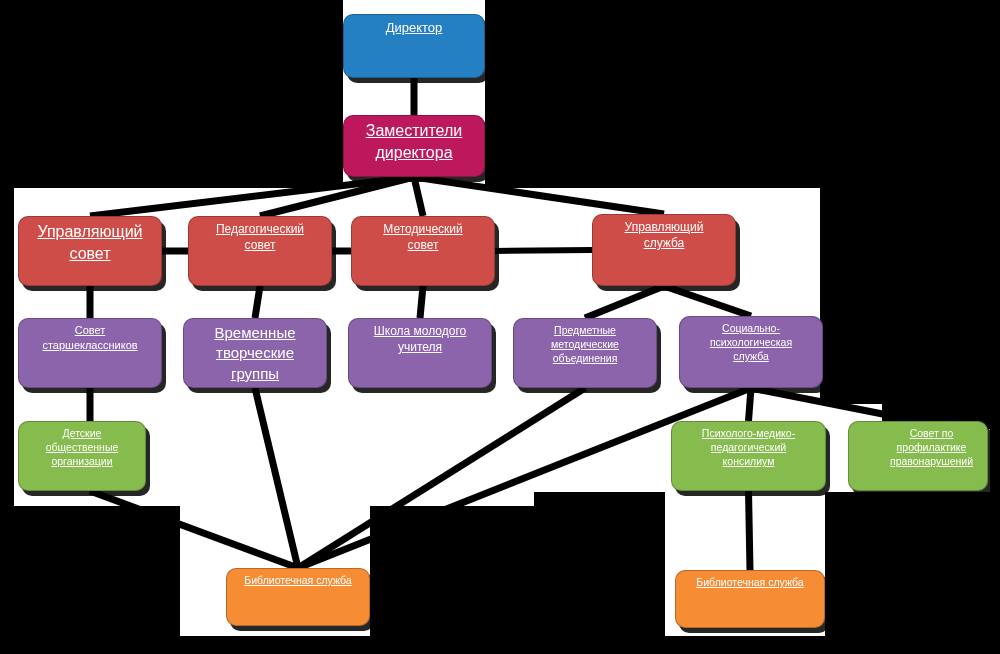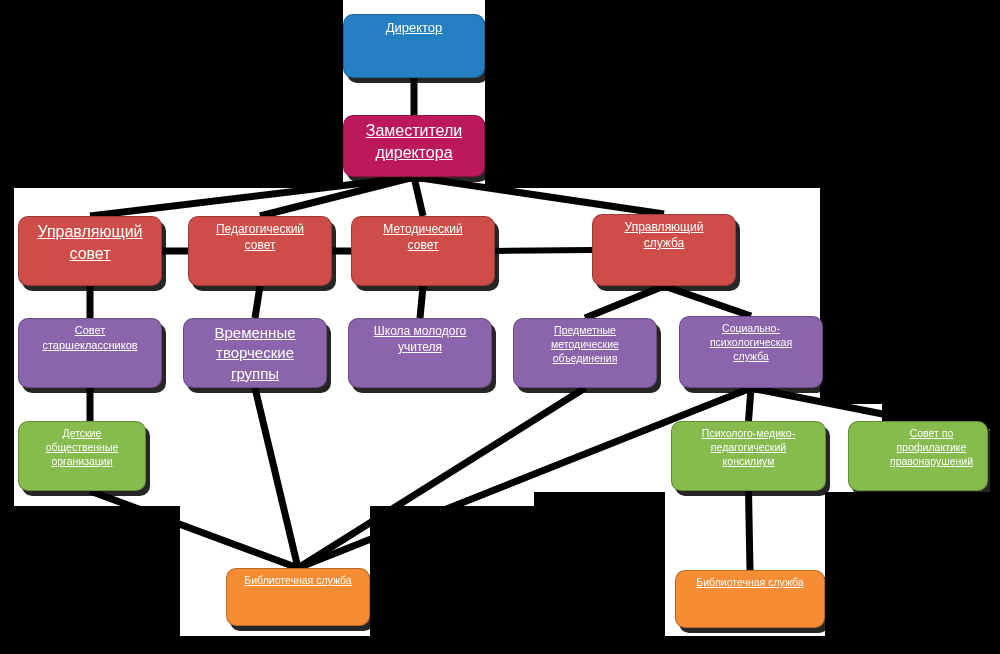--- a/index.html
+++ b/index.html
@@ -126,21 +126,21 @@
       </div>
       <div class="node" style="left: 348px; top: 318px; width: 144px; height: 70px; background: rgb(140, 100, 172); font-size: 12px;">
         <span class="lbl">Школа молодого
 учителя</span>
       </div>
       <div class="node" style="left: 513px; top: 318px; width: 144px; height: 70px; background: rgb(140, 100, 172); font-size: 10.5px;">
         <span class="lbl">Предметные
 методические
 объединения</span>
       </div>
-      <div class="node" style="left: 679px; top: 316px; width: 144px; height: 72px; background: rgb(140, 100, 172); font-size: 10.5px;">
+      <div class="node" style="left: 679px; top: 316px; width: 144px; height: 72px; background: rgb(140, 100, 172); font-size: 10.5px; border-radius: 11px;">
         <span class="lbl">Социально-
 психологическая
 служба</span>
       </div>
       <div class="node" style="left: 18px; top: 421px; width: 128px; height: 70px; background: rgb(134, 187, 77); font-size: 10.5px;">
         <span class="lbl">Детские
 общественные
 организации</span>
       </div>
       <div class="node" style="left: 671px; top: 421px; width: 155px; height: 70px; background: rgb(134, 187, 77); font-size: 10.5px;">

